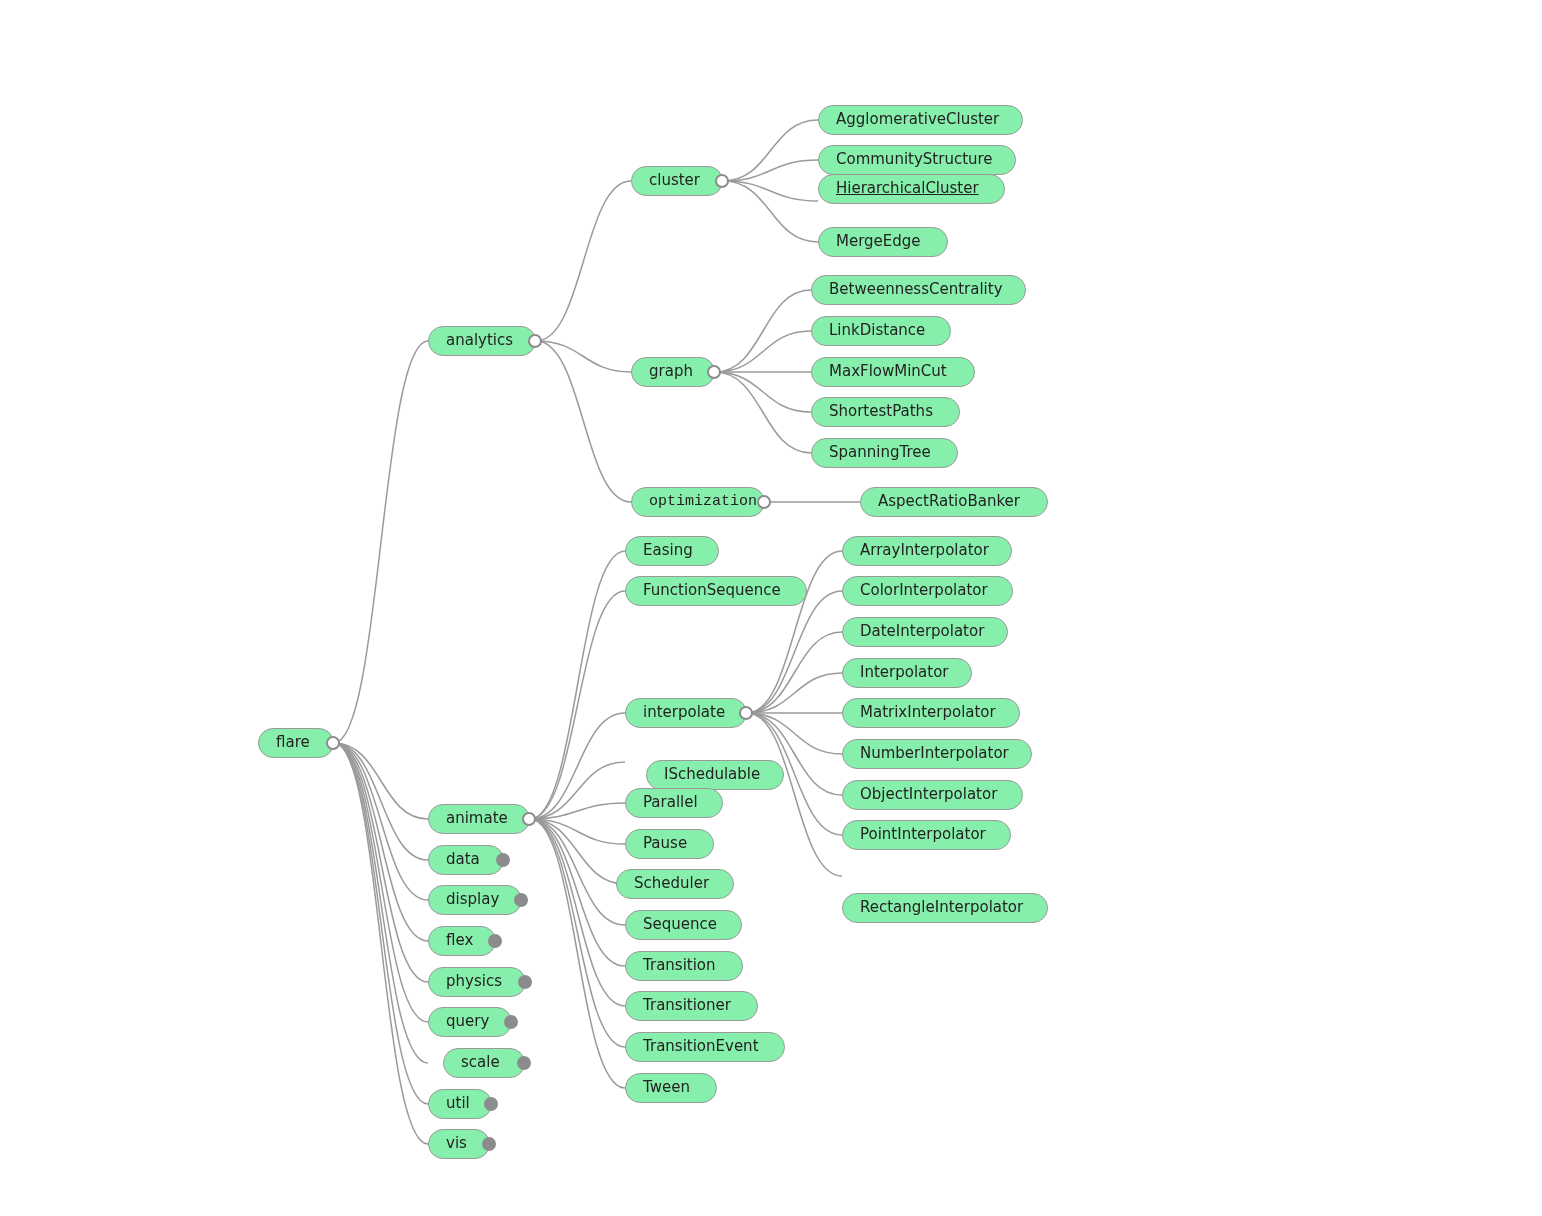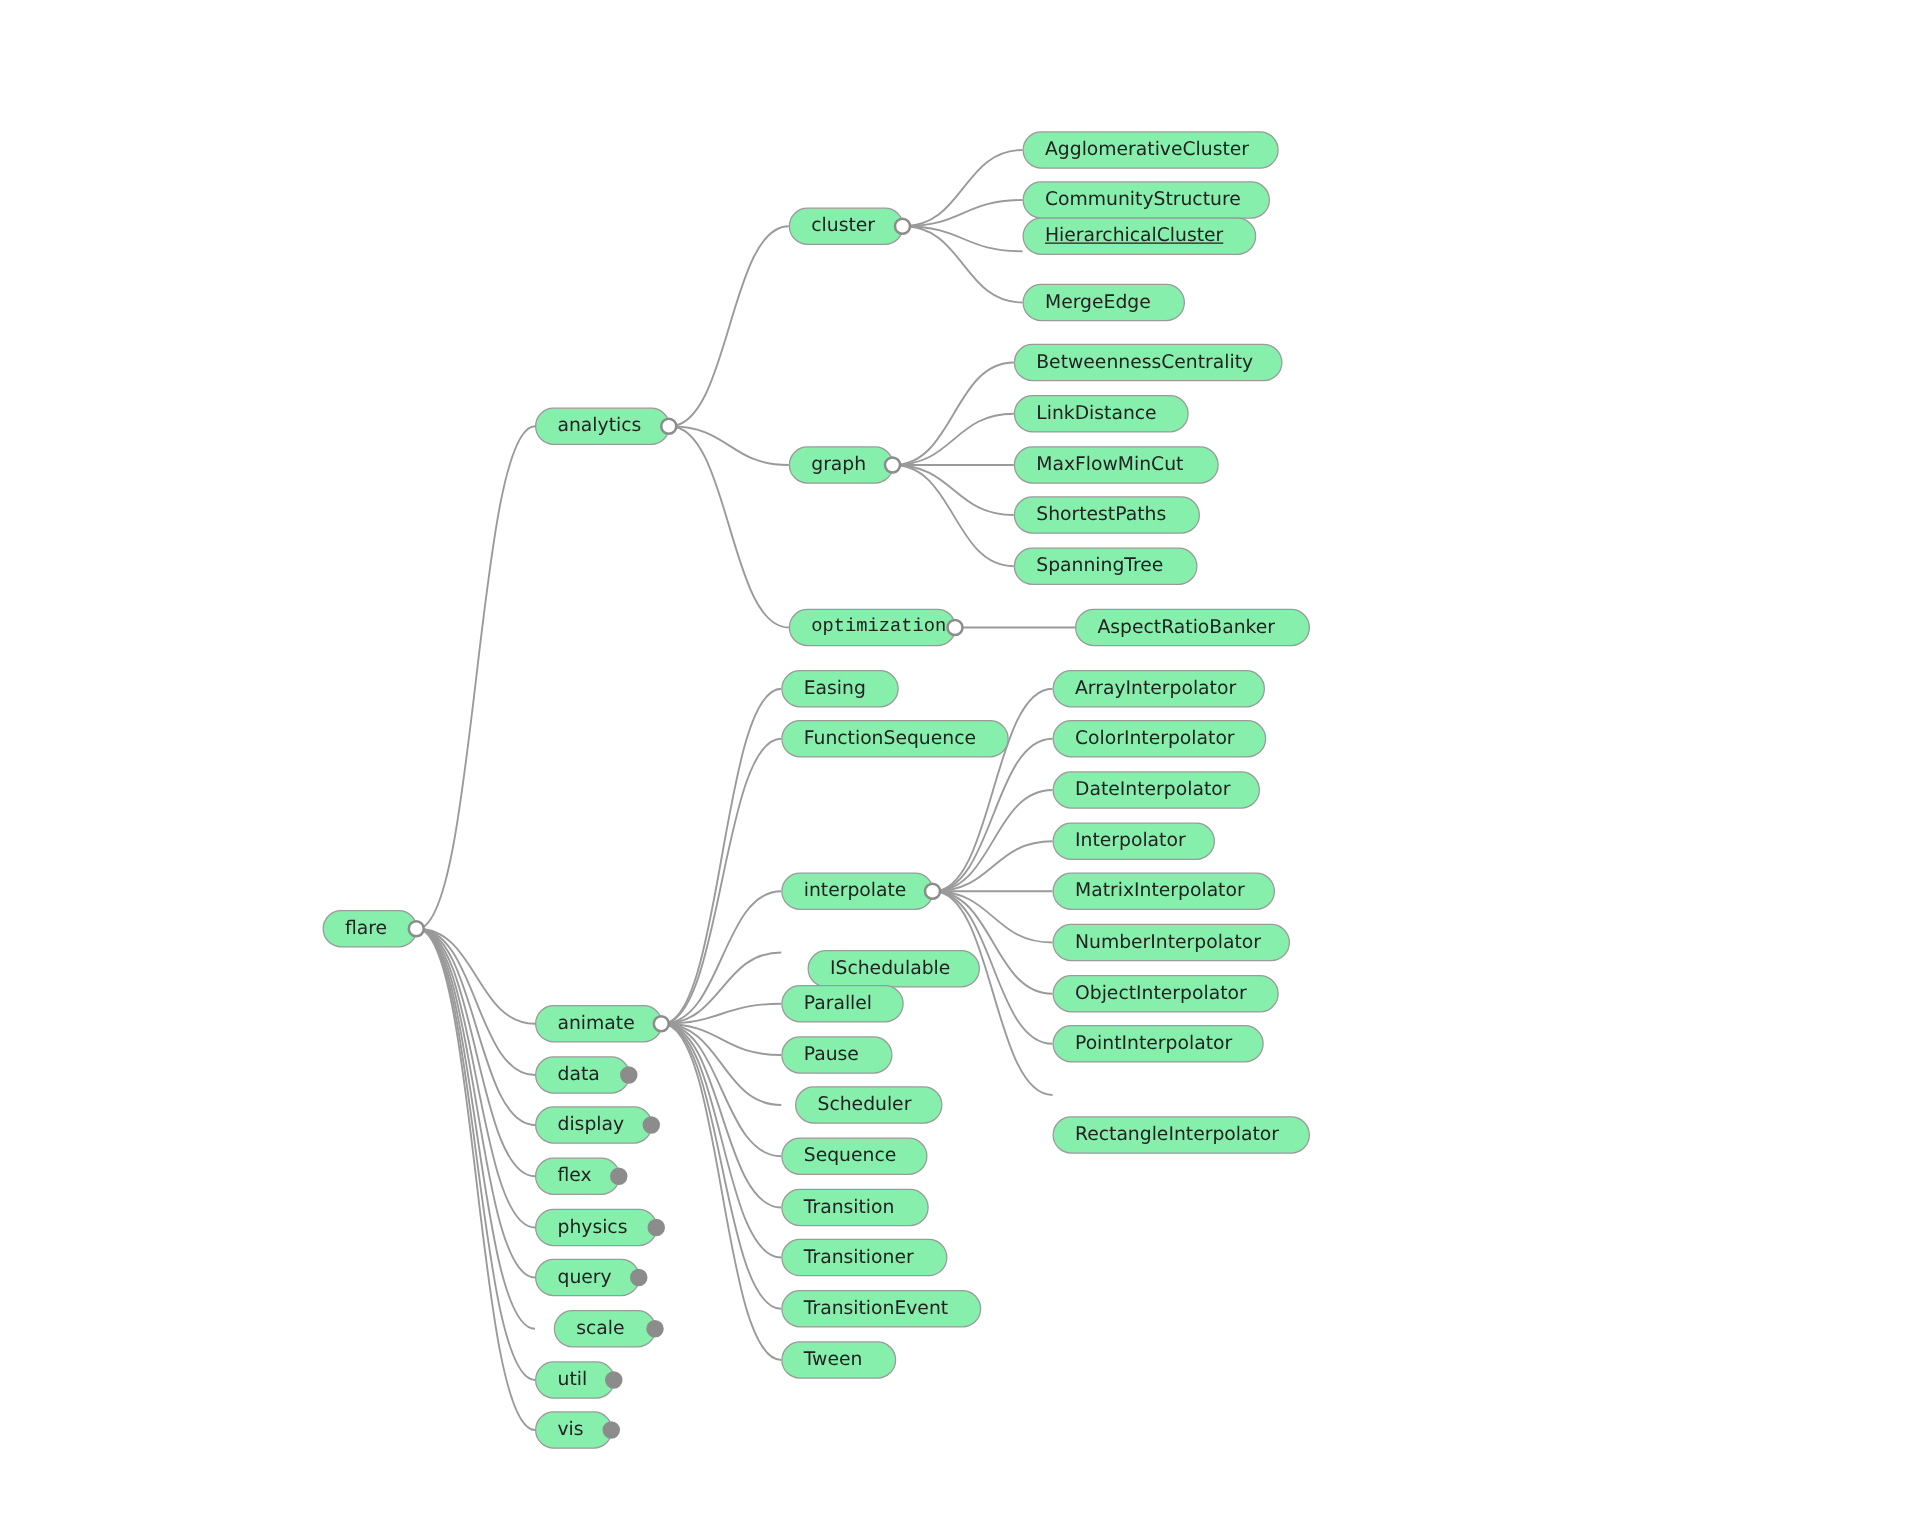--- a/index.html
+++ b/index.html
@@ -88,21 +88,21 @@
     <div class="node" style="left: 811px; top: 357px; width: 164px;"><span>MaxFlowMinCut</span></div>
     <div class="node" style="left: 811px; top: 397px; width: 149px;"><span>ShortestPaths</span></div>
     <div class="node" style="left: 811px; top: 438px; width: 147px;"><span>SpanningTree</span></div>
     <div class="node" style="left: 860px; top: 487px; width: 188px;"><span>AspectRatioBanker</span></div>
     <div class="node" style="left: 625px; top: 536px; width: 94px;"><span>Easing</span></div>
     <div class="node" style="left: 625px; top: 576px; width: 182px;"><span>FunctionSequence</span></div>
     <div class="node" style="left: 625px; top: 698px; width: 122px;"><span>interpolate</span><span class="dot open" style="left: 113px;"></span></div>
     <div class="node" style="left: 646px; top: 747px; width: 138px; margin-top: 13px;"><span>ISchedulable</span></div>
     <div class="node" style="left: 625px; top: 788px; width: 98px;"><span>Parallel</span></div>
     <div class="node" style="left: 625px; top: 829px; width: 89px;"><span>Pause</span></div>
-    <div class="node" style="left: 636px; top: 869px; width: 118px;"><span>Scheduler</span></div>
+    <div class="node" style="left: 616px; top: 869px; width: 118px;"><span>Scheduler</span></div>
     <div class="node" style="left: 625px; top: 910px; width: 117px;"><span>Sequence</span></div>
     <div class="node" style="left: 625px; top: 951px; width: 118px;"><span>Transition</span></div>
     <div class="node" style="left: 625px; top: 991px; width: 133px;"><span>Transitioner</span></div>
     <div class="node" style="left: 625px; top: 1032px; width: 160px;"><span>TransitionEvent</span></div>
     <div class="node" style="left: 625px; top: 1073px; width: 92px;"><span>Tween</span></div>
     <div class="node" style="left: 842px; top: 536px; width: 170px;"><span>ArrayInterpolator</span></div>
     <div class="node" style="left: 842px; top: 576px; width: 171px;"><span>ColorInterpolator</span></div>
     <div class="node" style="left: 842px; top: 617px; width: 166px;"><span>DateInterpolator</span></div>
     <div class="node" style="left: 842px; top: 658px; width: 130px;"><span>Interpolator</span></div>
     <div class="node" style="left: 842px; top: 698px; width: 178px;"><span>MatrixInterpolator</span></div>

